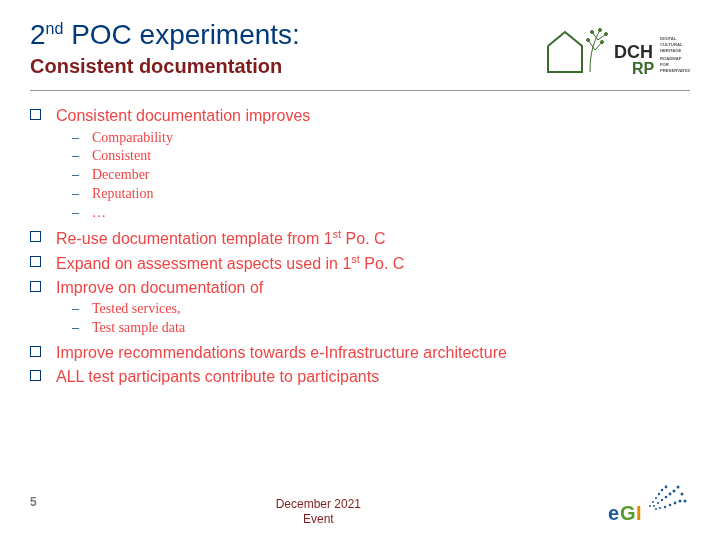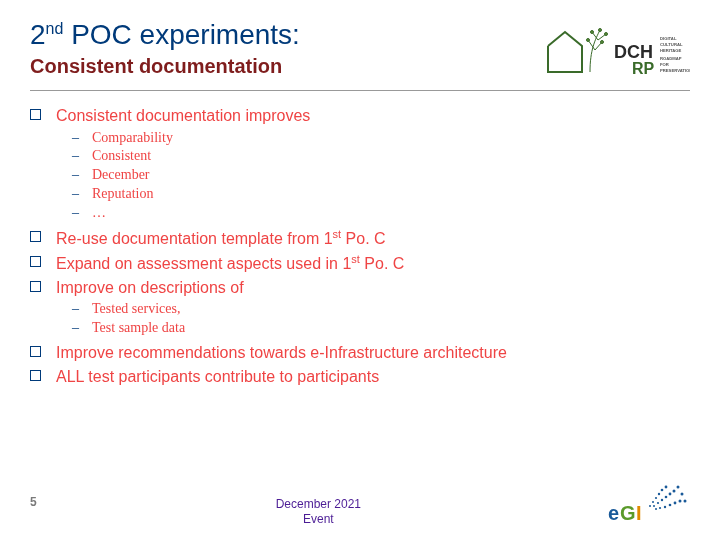--- a/index.html
+++ b/index.html
@@ -111,21 +111,21 @@
     padding: 0 30px;
     box-sizing: border-box;
   }
   .page-num {
     font-size: 12px;
     color: #7a7a7a;
     font-weight: bold;
   }
   .footer-center {
     font-size: 12px;
-    color: #4c1d95;
+    color: #7f1d1d;
     text-align: center;
     flex: 1;
     line-height: 1.2;
     margin-top: 20px;
   }
   .logo-dch {
     width: 150px;
     height: 60px;
     position: relative;
     flex-shrink: 0;
@@ -193,21 +193,21 @@
           <li>…</li>
         </ul>
       </li>
       <li>
         <span>Re-use documentation template from 1</span><span class="sup-txt">st</span><span> Po. C</span>
       </li>
       <li>
         <span>Expand on assessment aspects used in 1</span><span class="sup-txt">st</span><span> Po. C</span>
       </li>
       <li>
-        <span>Improve on descriptions of</span>
+        <span>Improve on documentation of</span>
         <ul class="b2">
           <li>Tested services,</li>
           <li>Test sample data</li>
         </ul>
       </li>
       <li>Improve recommendations towards e-Infrastructure architecture</li>
       <li>ALL test participants contribute to participants</li>
     </ul>
   </div>
 

